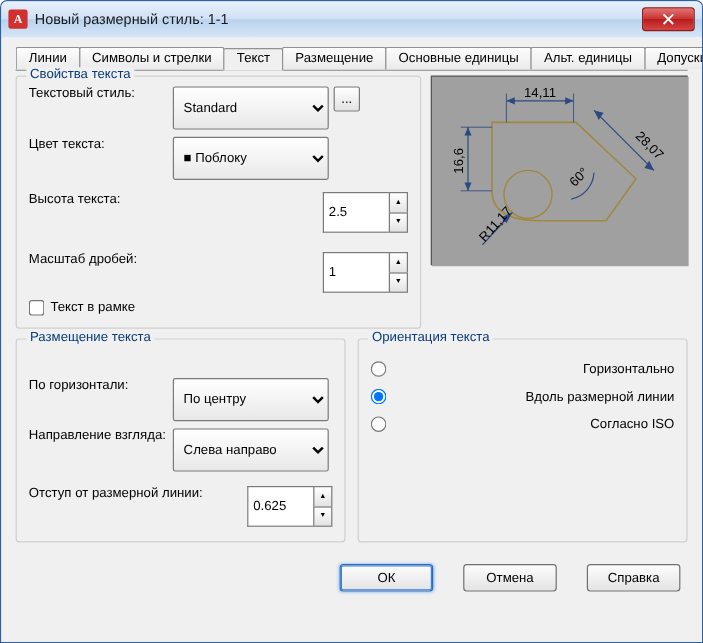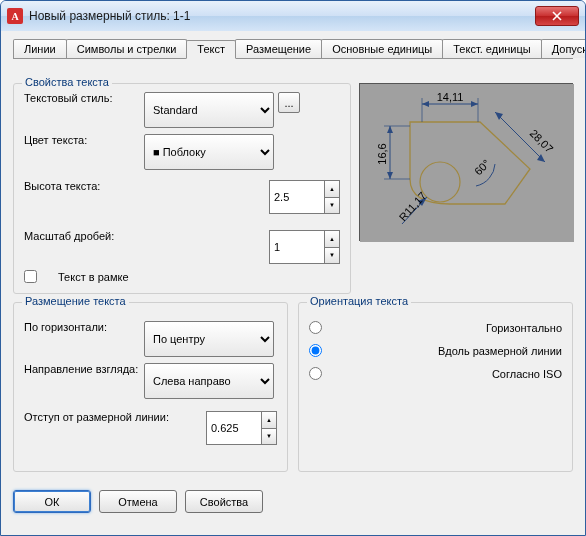--- a/index.html
+++ b/index.html
@@ -5,43 +5,43 @@
 * { box-sizing: border-box; font-family: "Segoe UI", Tahoma, sans-serif; font-size: 11px; }
 body { margin: 0; background: #fff; }
 .window { width: 586px; height: 536px; background: #fff; border: 1px solid #2e5f9e; border-radius: 6px 6px 0 0; overflow: hidden; box-shadow: 0 0 0 1px #a9c6e8 inset; position:relative; }
 .titlebar { height: 30px; background: linear-gradient(#e8f1fb, #cfe0f5 50%, #b9d3ee 51%, #d5e5f7); display:flex; align-items:center; padding:0 6px; position:relative; }
 .titlebar .icon { width:16px; height:16px; background:#d32f2f; border-radius:2px; display:flex; align-items:center; justify-content:center; margin-right:6px; }
 .titlebar .icon span { color:#fff; font-weight:bold; font-size:10px; font-family:Georgia,serif; }
 .titlebar .title { flex:1; color:#1a1a1a; font-size:12px; }
 .close-btn { width:44px; height:20px; background:linear-gradient(#e57373,#c93030 50%,#b71c1c 51%,#d64545); border:1px solid #8e1a1a; border-radius:3px; display:flex; align-items:center; justify-content:center; color:#fff; font-weight:bold; font-size:11px;}
 .close-btn svg { width:10px; height:10px; }
 .content { padding:8px 12px 12px 12px; background:#f0f0f0; height:calc(100% - 30px); }
-.tabs { display:flex; border-bottom:1px solid #919191; margin-bottom:24px; }
+.tabs { display:flex; border-bottom:1px solid #919191; margin-bottom:4px; }
 .tab { padding:3px 10px; background:linear-gradient(#fdfdfd,#eaeaea); border:1px solid #919191; border-bottom:none; margin-right:-1px; border-radius:2px 2px 0 0; cursor:pointer; white-space:nowrap; }
 .tab.active { background:#f0f0f0; position:relative; top:1px; padding-top:2px; border-bottom:1px solid #f0f0f0; }
 .groupbox { border:1px solid #cfcfcf; border-radius:3px; padding:8px 10px 10px 10px; margin-bottom:8px; position:relative; }
 .groupbox > .legend { position:absolute; top:-8px; left:8px; background:#f0f0f0; padding:0 3px; color:#0a3a7a; font-size:11px; }
 .row { display:flex; align-items:flex-start; margin-bottom:6px; }
 .row .lbl { width:120px; }
 select.combo { height:36px; background:linear-gradient(#fff,#e8e8e8); border:1px solid #7a7a7a; border-radius:2px; padding:1px 4px;}
 .combo-wide { width:130px; }
 .ellipsis-btn { width:22px; height:21px; margin-left:4px; background:linear-gradient(#fff,#e3e3e3); border:1px solid #7a7a7a; border-radius:2px; display:flex; align-items:center; justify-content:center; }
 .spinner { display:flex; }
 .spinner input { width:55px; height:34px; border:1px solid #7a7a7a; border-right:none; padding:11px 4px; background:#fff; }
 .spinbox { width:16px; display:flex; flex-direction:column; }
 .spinbox button { flex:1; border:1px solid #7a7a7a; background:linear-gradient(#fff,#e3e3e3); padding:0; font-size:6px; line-height:1; height:10.5px;}
 .spinbox button:first-child { border-bottom:none; }
-.checkbox-row { display:flex; align-items:center; gap:21px; margin-top:0; }
+.checkbox-row { display:flex; gap:5px; margin-top:0; }
 .checkbox-row input { width:13px; height:13px; margin:0; }
 .preview { width:214px; height:158px; background:#a0a0a0; border:1px solid #555; position:relative; float:right;}
 .top-area { display:flex; gap:8px; align-items:flex-start; }
 .top-left { flex:1; }
 .radio-row { display:flex; align-items:center; gap:6px; margin:10px 0;justify-content:space-between; }
 .radio-row input { margin:0; }
-.button-row { display:flex; gap:8px; padding:10px 6px 0 0; }
+.button-row { display:flex; justify-content:flex-end; gap:25px; padding:10px 6px 0 0; }
 .btn { min-width:78px; height:23px; background:linear-gradient(#fdfdfd,#e3e3e3); border:1px solid #707070; border-radius:3px; display:flex; align-items:center; justify-content:center; }
 .btn.default { box-shadow:0 0 0 1px #3c7fd1 inset, 0 0 3px #7fb4ea; border-color:#2e6bbf; }
 .layout-cols { display:flex; gap:10px; }
 .layout-cols > div { flex:1; }
 .two-line-lbl { width:120px; line-height:1.2; }
 </style>
 </head>
 <body>
 
 <div class="window">
@@ -56,21 +56,21 @@
         </svg>
     </div>
   </div>
   <div class="content">
     <div class="tabs">
       <div class="tab">Линии</div>
       <div class="tab">Символы и стрелки</div>
       <div class="tab active">Текст</div>
       <div class="tab">Размещение</div>
       <div class="tab">Основные единицы</div>
-      <div class="tab">Текст. единицы</div>
+      <div class="tab">Альт. единицы</div>
       <div class="tab">Допуски</div>
     </div>
 
     <div class="top-area">
       <div class="top-left">
         <div class="groupbox">
           <div class="legend">Свойства текста</div>
           <div class="row">
             <div class="lbl two-line-lbl">Текстовый стиль:</div>
             <select class="combo combo-wide"><option>Standard</option></select>
@@ -144,21 +144,21 @@
           <polygon points="67,113 58,117 62,122" fill="#2b4a80"></polygon>
           <text x="44" y="138" font-size="10" fill="#000" transform="rotate(-48 44 138)">R11,17</text>
         </svg>
       </div>
     </div>
 
     <div class="layout-cols">
       <div>
         <div class="groupbox" style="height:170px;">
           <div class="legend">Размещение текста</div>
-          <div class="row" style="margin-top:10px;">
+          <div class="row" style="margin-top:24px;">
             <div class="lbl">По горизонтали:</div>
             <select class="combo combo-wide"><option>По центру</option></select>
           </div>
           <div class="row" style="margin-top:6px;">
             <div class="lbl two-line-lbl">Направление взгляда:</div>
             <select class="combo combo-wide"><option>Слева направо</option></select>
           </div>
           <div class="row" style="margin-top:12px;">
             <div style="flex:1;">Отступ от размерной линии:</div>
             <div class="spinner">
@@ -191,17 +191,17 @@
     </div>
 
     <div class="button-row">
       <div class="btn default">
           <span>ОК</span>
         </div>
       <div class="btn">
           <span>Отмена</span>
         </div>
       <div class="btn">
-          <span>Свойства</span>
+          <span>Справка</span>
         </div>
     </div>
   </div>
 </div>
 
 </body></html>

